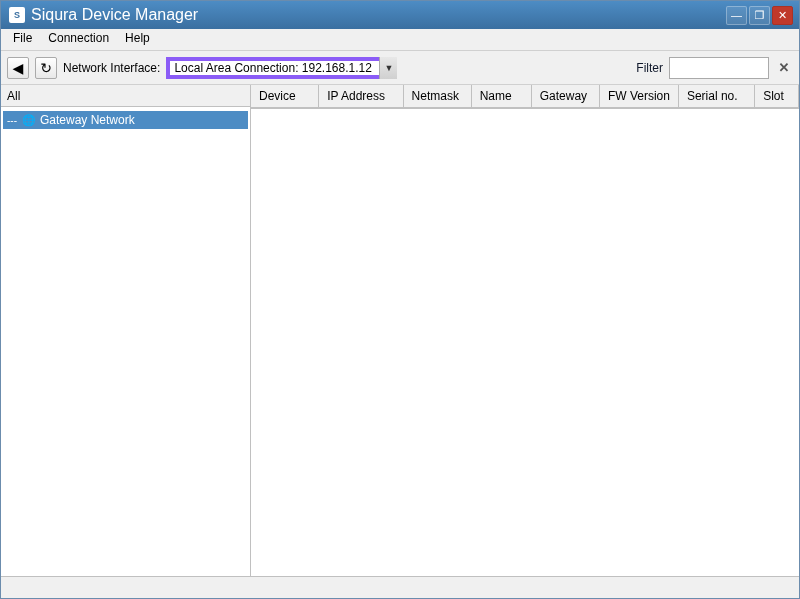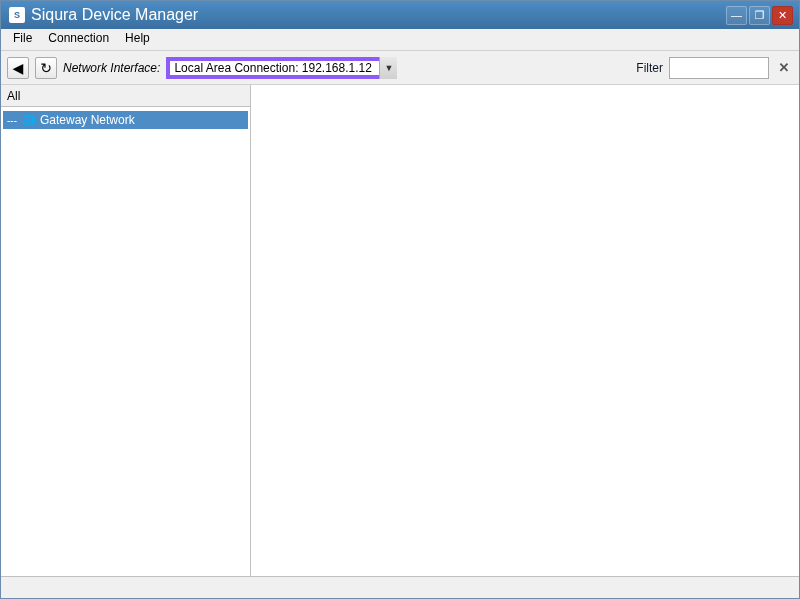--- a/index.html
+++ b/index.html
@@ -124,21 +124,20 @@
       display: flex;
       align-items: center;
       justify-content: center;
       font-size: 14px;
       border-radius: 2px;
     }
 
     .toolbar-label {
       font-size: 12px;
       color: #000;
-      font-style: italic;
     }
 
     .toolbar-select-wrapper {
       position: relative;
       display: flex;
       align-items: center;
     }
 
     .toolbar-select {
       height: 22px;
@@ -389,20 +388,30 @@
       <div class="tree-area">
         <div class="tree-item selected">
           <span class="tree-expander">---</span>
           <span class="tree-icon">🌐</span>
           <span class="tree-label">Gateway Network</span>
         </div>
       </div>
     </div>
 
     <div class="right-panel">
+      <div class="table-header">
+        <div class="col-header col-device">Device</div>
+        <div class="col-header col-ip">IP Address</div>
+        <div class="col-header col-netmask">Netmask</div>
+        <div class="col-header col-name">Name</div>
+        <div class="col-header col-gateway">Gateway</div>
+        <div class="col-header col-fw">FW Version</div>
+        <div class="col-header col-serial">Serial no.</div>
+        <div class="col-header col-slot">Slot</div>
+      </div>
       <div class="table-body">
         
       </div>
     </div>
 
   </div>
 
   <div class="status-bar">
     <span></span>
   </div>

